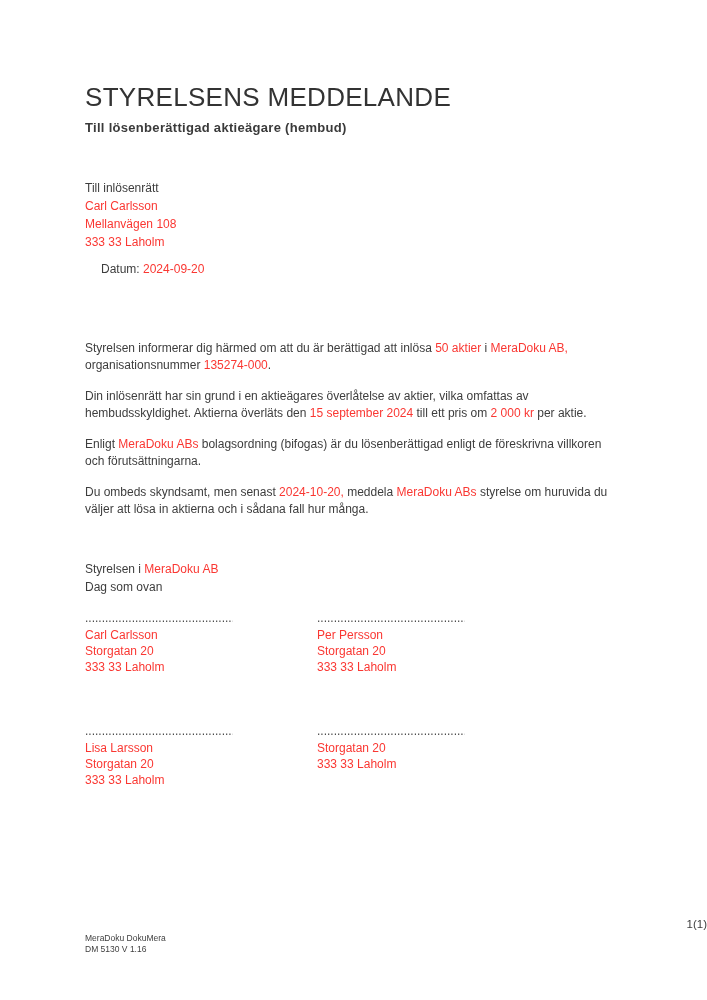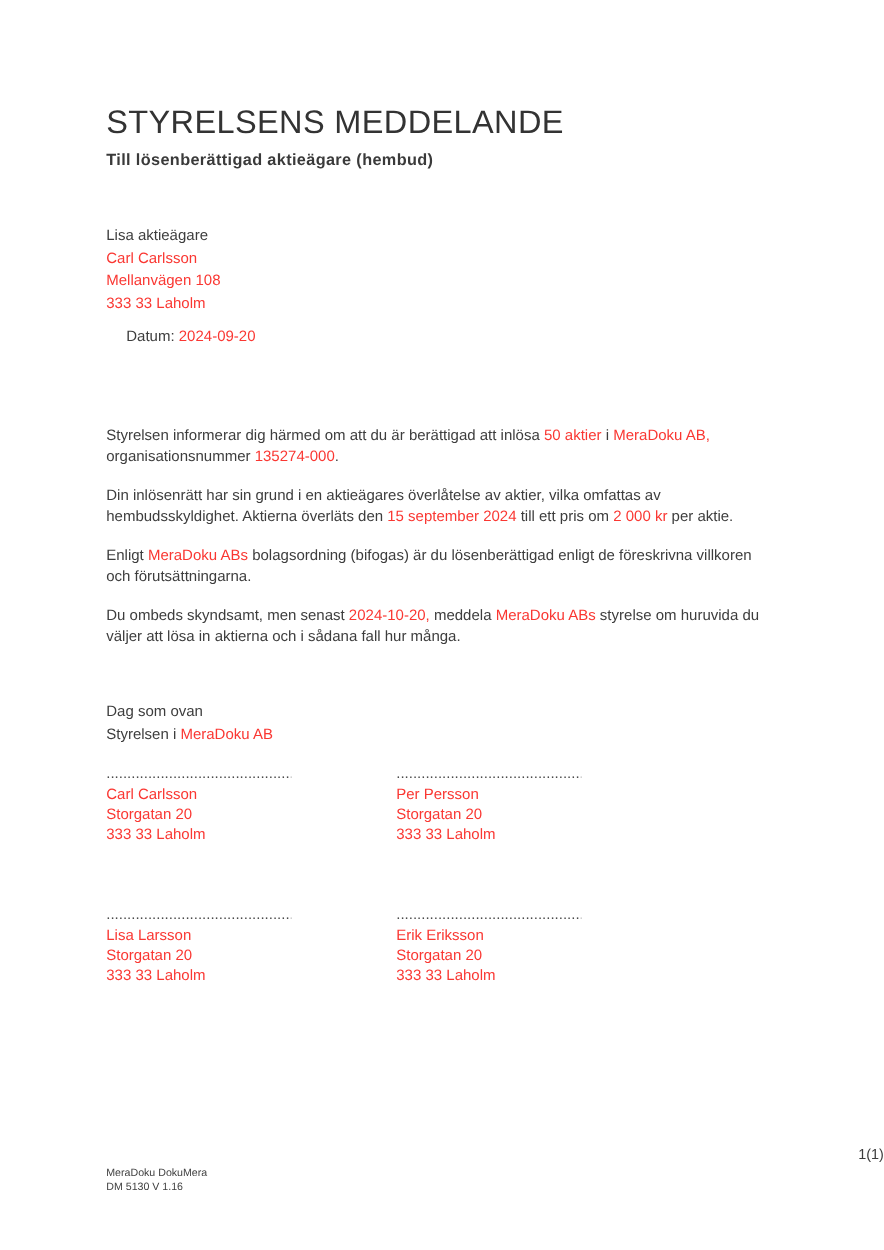--- a/index.html
+++ b/index.html
@@ -102,38 +102,38 @@
 </head>
 <body>
 
 <div class="page">
   <div class="content">
 
     <h1 class="doc-title">STYRELSENS MEDDELANDE</h1>
     <div class="doc-subtitle">Till lösenberättigad aktieägare (hembud)</div>
 
     <div class="recipient">
-      <div>Lisa aktieägare</div>
+      <div>Till inlösenrätt</div>
       <div class="red">Carl Carlsson</div>
       <div class="red">Mellanvägen 108</div>
       <div class="red">333 33 Laholm</div>
     </div>
 
     <div class="date-line">
       <span>Datum: </span><span class="red">2024-09-20</span>
     </div>
 
     <p class="body-p first"><span>Styrelsen informerar dig härmed om att du är berättigad att inlösa </span><span class="red">50 aktier</span><span> i </span><span class="red">MeraDoku AB,</span><br><span>organisationsnummer </span><span class="red">135274-000</span><span>.</span></p>
     <p class="body-p"><span>Din inlösenrätt har sin grund i en aktieägares överlåtelse av aktier, vilka omfattas av</span><br><span>hembudsskyldighet. Aktierna överläts den </span><span class="red">15 september 2024</span><span> till ett pris om </span><span class="red">2 000 kr</span><span> per aktie.</span></p>
     <p class="body-p"><span>Enligt </span><span class="red">MeraDoku ABs</span><span> bolagsordning (bifogas) är du lösenberättigad enligt de föreskrivna villkoren</span><br><span>och förutsättningarna.</span></p>
     <p class="body-p"><span>Du ombeds skyndsamt, men senast </span><span class="red">2024-10-20,</span><span> meddela </span><span class="red">MeraDoku ABs</span><span> styrelse om huruvida du</span><br><span>väljer att lösa in aktierna och i sådana fall hur många.</span></p>
 
     <div class="closing">
+      <div><span>Styrelsen i </span><span class="red">MeraDoku AB</span></div>
       <div>Dag som ovan</div>
-      <div><span>Styrelsen i </span><span class="red">MeraDoku AB</span></div>
     </div>
 
     <div class="sig-row">
       <div class="sig-col">
         <div class="sig-dots">..................................................</div>
         <div class="red">Carl Carlsson</div>
         <div class="red">Storgatan 20</div>
         <div class="red">333 33 Laholm</div>
       </div>
       <div class="sig-col">
@@ -146,21 +146,20 @@
 
     <div class="sig-row second">
       <div class="sig-col">
         <div class="sig-dots">..................................................</div>
         <div class="red">Lisa Larsson</div>
         <div class="red">Storgatan 20</div>
         <div class="red">333 33 Laholm</div>
       </div>
       <div class="sig-col">
         <div class="sig-dots">..................................................</div>
-        <div class="red">Erik Eriksson</div>
         <div class="red">Storgatan 20</div>
         <div class="red">333 33 Laholm</div>
       </div>
     </div>
 
   </div>
 
   <div class="page-number">1(1)</div>
   <div class="footer-left">
     <div>MeraDoku DokuMera</div>

